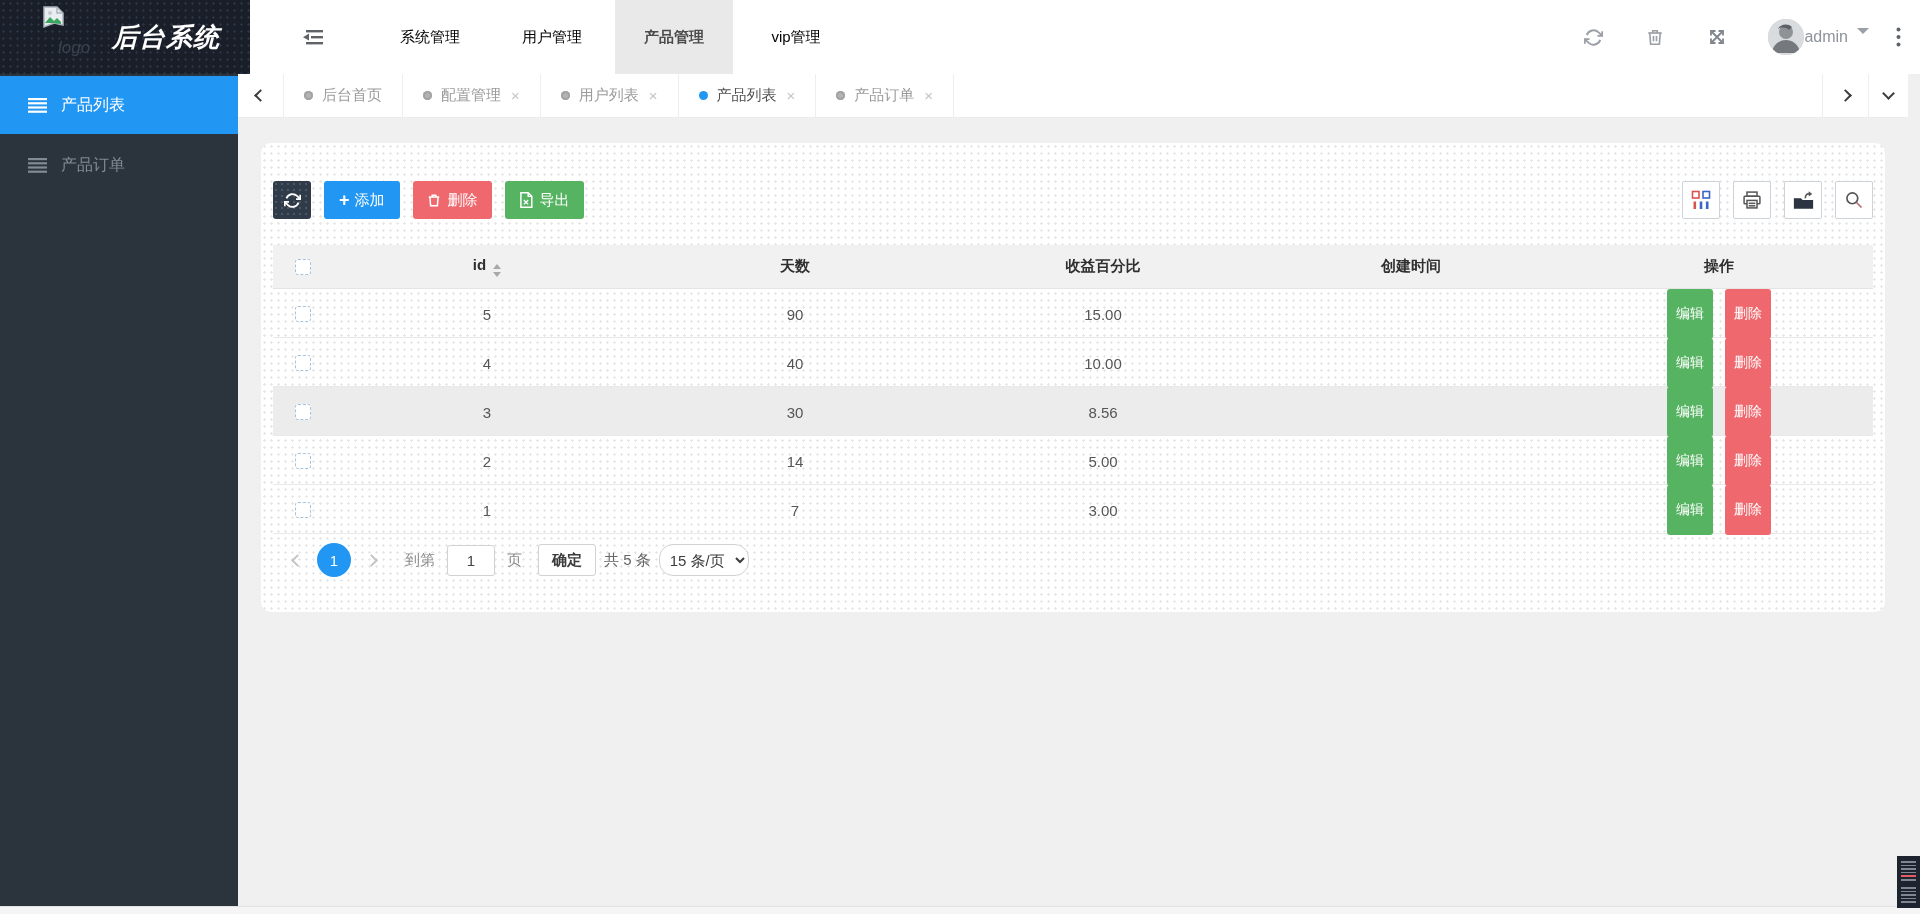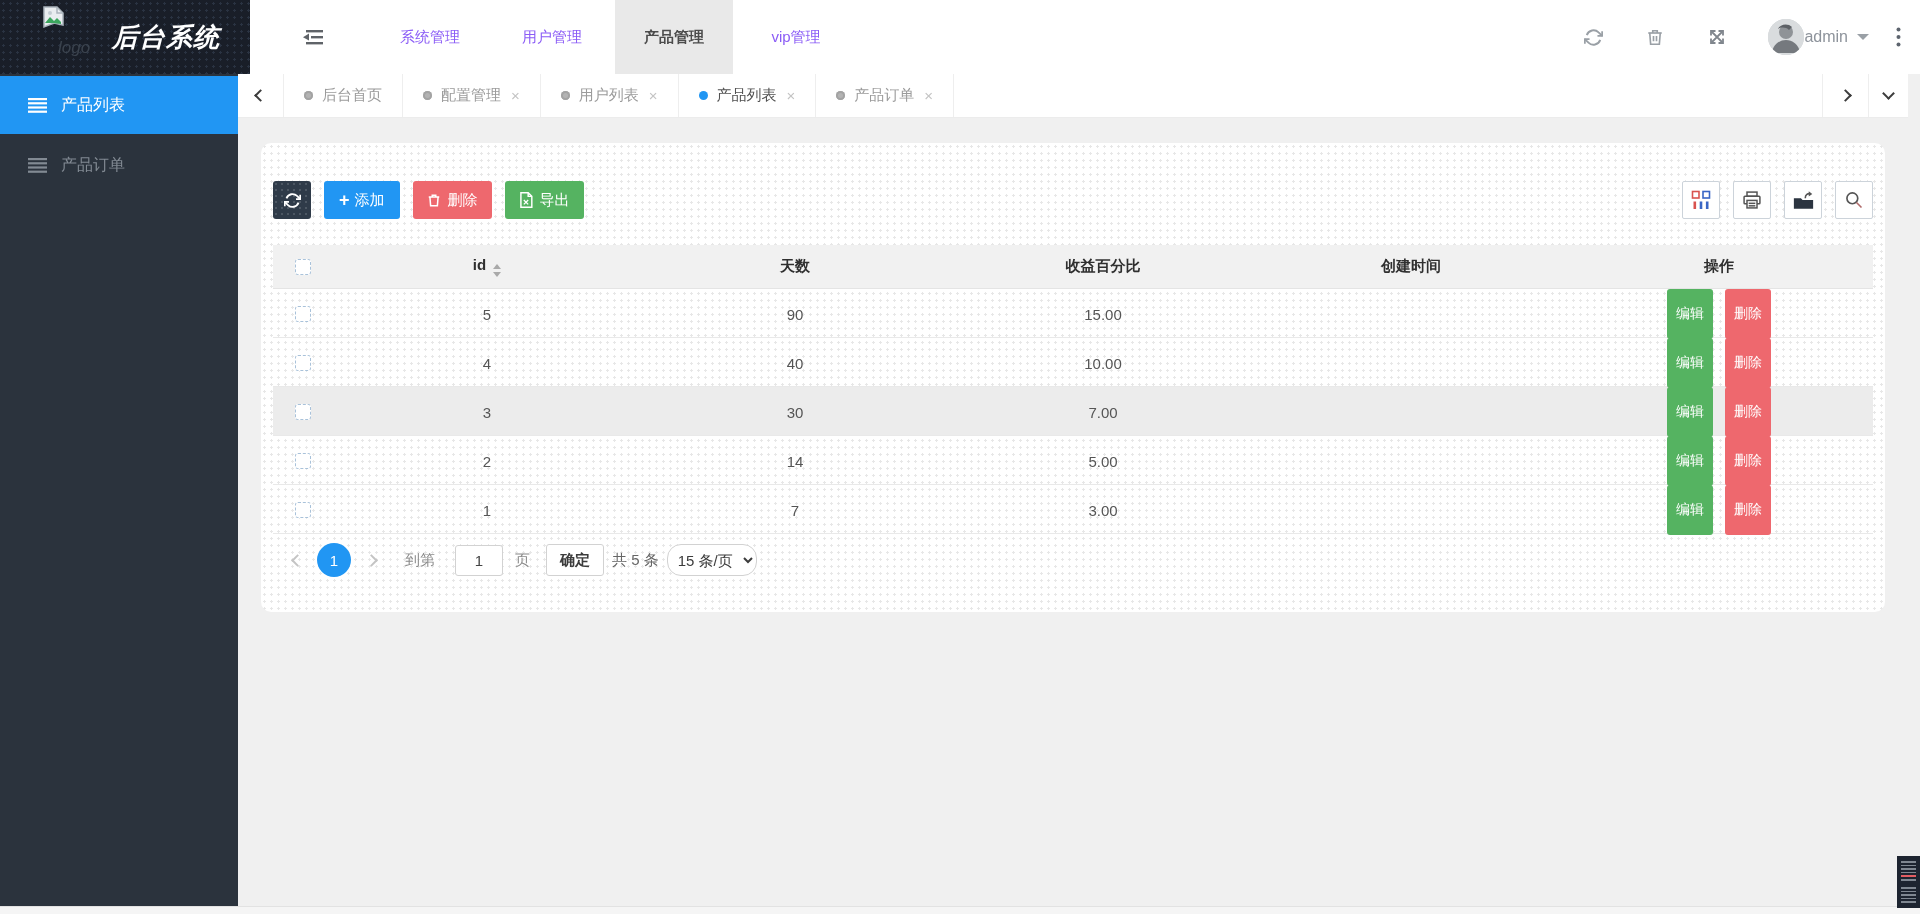--- a/index.html
+++ b/index.html
@@ -14,29 +14,29 @@
     position:relative; flex:none;font-style:italic; }
   .broken-img { position:absolute; left:42px; top:6px; }
   .logo-alt { position:absolute; left:58px; top:38px; color:#3b434e; font-size:17px; }
   .app-title { position:absolute; left:112px; top:50%; transform:translateY(-50%);
     color:#fff; font-size:26px; font-weight:bold; letter-spacing:1px; white-space:nowrap; }
 
   .navbar { flex:1; display:flex; align-items:stretch; background:#fff; }
   .collapse-btn { width:60px; margin-left:33px; display:flex; align-items:center; justify-content:center; cursor:pointer; }
   .nav-items { display:flex; margin-left:28px; }
   .nav-item { width:118px; margin-right:4px; display:flex; align-items:center; justify-content:center;
-    font-size:15px; color:#8b5cf6; cursor:pointer; white-space:nowrap; }
+    font-size:15px; color:#000000; cursor:pointer; white-space:nowrap; }
   .nav-item.active { background:#e9e9e9; color:#4c4c4c; font-weight:bold; }
 
   .header-right { margin-left:auto; display:flex; align-items:center; padding-right:14px; }
   .hdr-icon { width:24px; height:24px; margin:0 19px; display:flex; align-items:center; justify-content:center;
     color:#9aa0a6; cursor:pointer; }
   .avatar { width:36px; height:36px; border-radius:50%; margin-left:20px; overflow:hidden; background:#cfd3d6;
     flex:none; cursor:pointer; }
-  .admin-block { display:flex; align-items:center; cursor:pointer; }
+  .admin-block { display:flex; cursor:pointer; }
   .admin-name { color:#8d939b; font-size:16px; }
   .caret-down { width:0; height:0; border-left:6px solid transparent; border-right:6px solid transparent;
     border-top:6px solid #9aa0a6; margin-left:9px; }
   .kebab { margin-left:27px; margin-right:5px; cursor:pointer; display:flex; }
 
   
   .sidebar { position:absolute; top:74px; left:0; width:250px; height:832px; background:#2b333d; }
   .side-item { height:58px; margin-top:2px; display:flex; align-items:center; padding-left:28px;
     color:#828a93; font-size:16px; cursor:pointer; }
   .side-item.active { background:#2196f3; color:#fff; margin-top:2px; }
@@ -102,21 +102,21 @@
     margin:0 4px; cursor:pointer; }
   .action-edit { background:#55b361; }
   .action-del  { background:#ee686e; }
 
   
   .pagination { display:flex; align-items:center; margin-top:9px; padding-left:10px; color:#8b8b8b; font-size:15px; }
   .pg-arrow { width:28px; height:30px; display:flex; align-items:center; justify-content:center; cursor:pointer; }
   .pg-arrow .chev { border-color:#c4c4c4; }
   .pg-current { width:34px; height:34px; border-radius:50%; background:#2196f3; color:#fff;
     display:flex; align-items:center; justify-content:center; margin:0 6px; cursor:pointer; }
-  .pg-label-goto { margin:0 20px 0 20px; }
+  .pg-label-goto { margin:0 12px 0 20px; }
   .pg-input { width:48px; height:31px; border:1px solid #d2d2d2; border-radius:3px; text-align:center;
     font-size:15px; color:#444; background:#fff; font-family:inherit; }
   .pg-label-page { margin:0 16px 0 12px; }
   .pg-confirm { height:32px; padding:0 13px; background:#fff; border:1px solid #d2d2d2; border-radius:3px;
     font-size:15px; color:#3c3c3c; font-weight:bold; cursor:pointer; font-family:inherit; }
   .pg-total { margin:0 8px; color:#666; }
   .pg-size { height:32px; border:1px solid #d2d2d2; border-radius:14px; font-size:15px; color:#3c3c3c;
     padding:0 6px; background:#fff; font-family:inherit; cursor:pointer; }
 
   
@@ -401,21 +401,21 @@
               <span class="action-btn action-del">删除</span>
             </div>
           </div>
 
           <div class="tbl-row hover">
             <div class="cb-wrap">
                 <span class="checkbox"></span>
               </div>
             <div class="cell">3</div>
             <div class="cell">30</div>
-            <div class="cell">7.00</div>
+            <div class="cell">8.56</div>
             <div class="cell"></div>
             <div class="cell">
               <span class="action-btn action-edit">编辑</span>
               <span class="action-btn action-del">删除</span>
             </div>
           </div>
 
           <div class="tbl-row">
             <div class="cb-wrap">
                 <span class="checkbox"></span>

